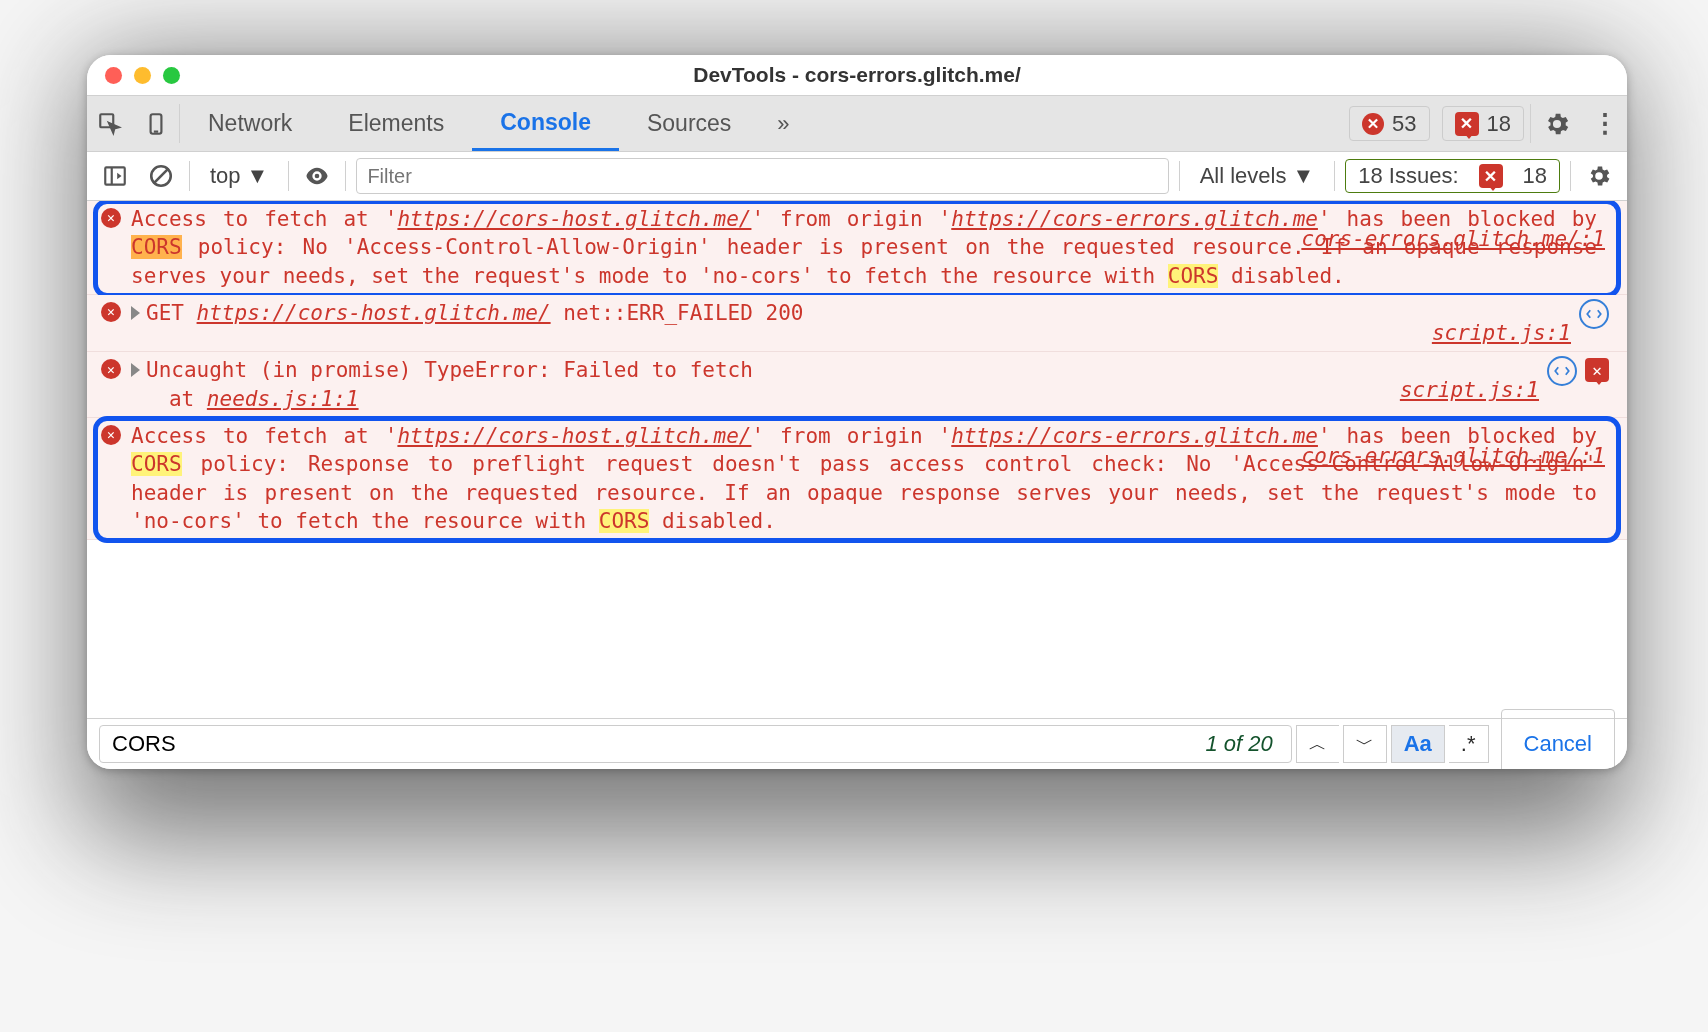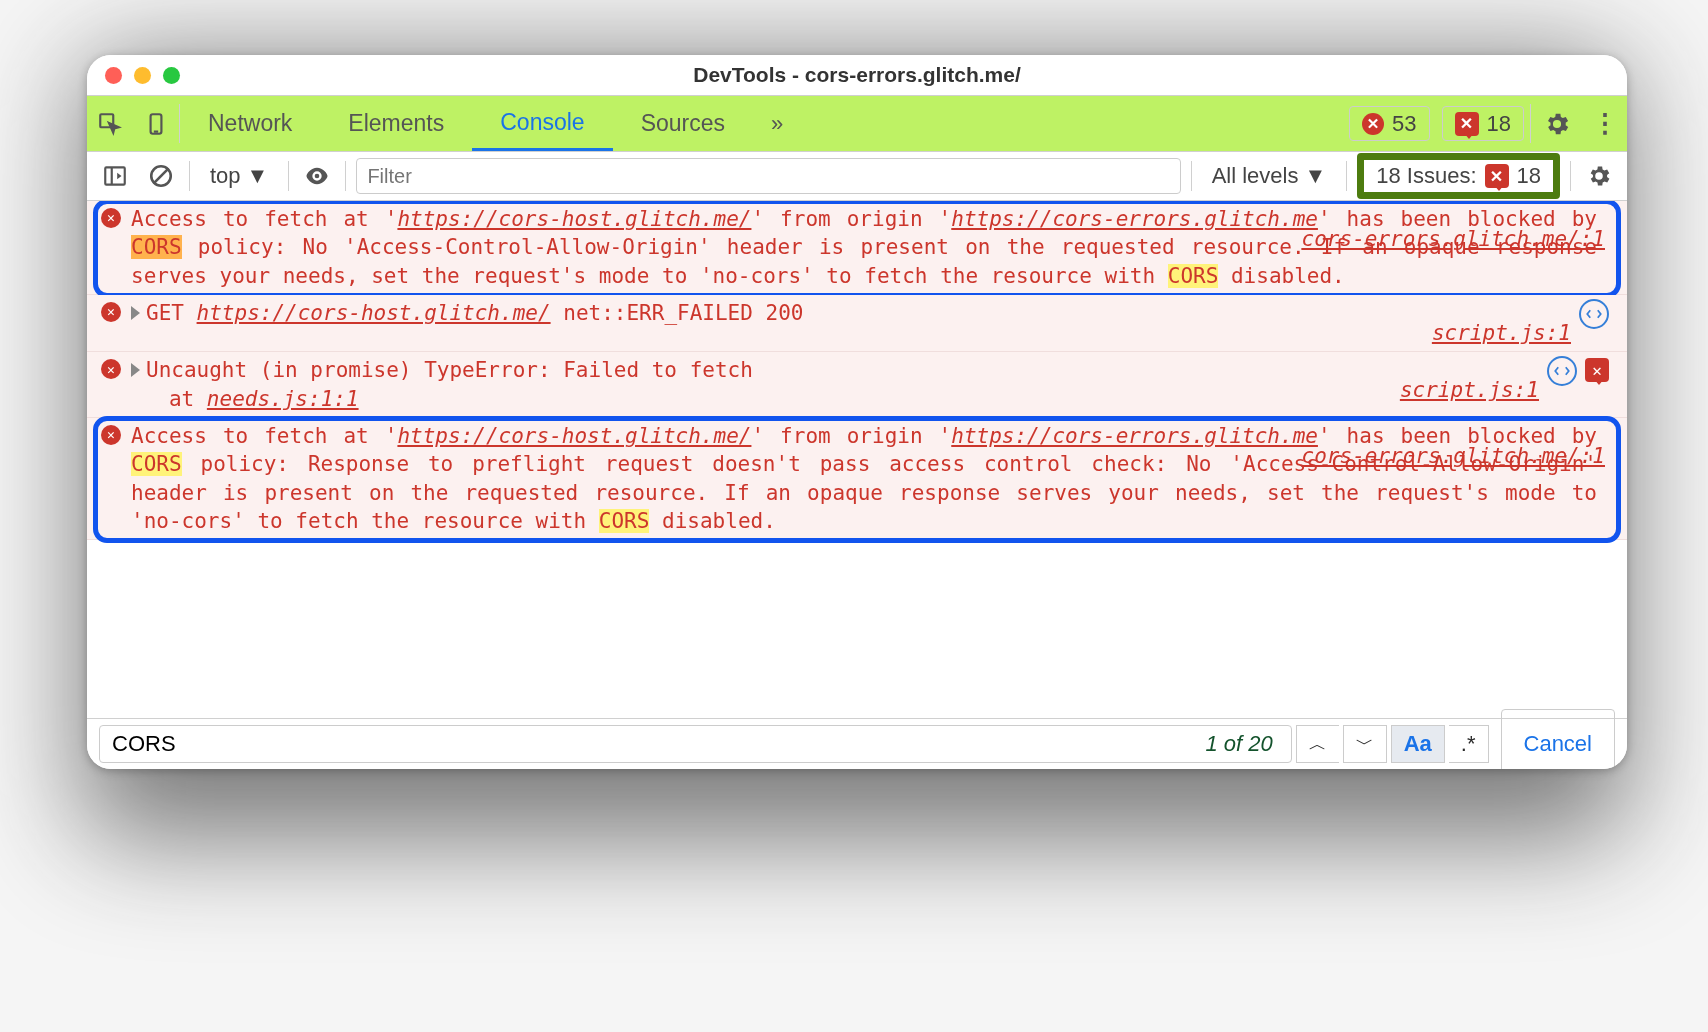--- a/index.html
+++ b/index.html
@@ -22,41 +22,41 @@
   .window{position:absolute;left:87px;top:55px;width:1540px;height:714px;background:#fff;border-radius:24px;box-shadow:0 2px 10px rgba(0,0,0,.25);overflow:hidden;font-family:var(--ui);color:var(--text);display:flex;flex-direction:column;}
 
   .titlebar{height:40px;display:flex;align-items:center;border-bottom:1px solid var(--border);background:#fff;position:relative;}
   .traffic{display:flex;gap:12px;margin-left:18px;}
   .dot{width:17px;height:17px;border-radius:50%;}
   .t-close{background:#ff5f57;}
   .t-min{background:#febc2e;}
   .t-max{background:#28c840;}
   .wtitle{position:absolute;left:0;right:0;text-align:center;font-size:21px;font-weight:600;color:#333;pointer-events:none;}
 
-  .tabsrow{height:55px;display:flex;align-items:stretch;border-bottom:1px solid var(--border);background:#bef264;}
+  .tabsrow{height:55px;display:flex;align-items:stretch;border-bottom:1px solid var(--border);background:#e5e5e5;}
   .tabsrow .seg{display:flex;align-items:center;}
   .iconbtn{width:46px;display:flex;align-items:center;justify-content:center;color:#555;}
   .vdiv{width:1px;background:var(--border);margin:8px 0;}
   .tab{padding:0 28px;display:flex;align-items:center;font-size:23px;color:#555;cursor:pointer;}
-  .tab.active{color:var(--link);border-bottom:3px solid var(--link);font-weight:400;}
+  .tab.active{color:var(--link);border-bottom:3px solid var(--link);font-weight:700;}
   .more{padding:0 18px;display:flex;align-items:center;color:#555;font-size:22px;cursor:pointer;}
   .tabsrow .spacer{flex:1;}
   .counter{display:flex;align-items:center;gap:8px;border:1px solid #ccc;border-radius:4px;padding:3px 12px;margin:10px 6px;font-size:22px;color:#444;cursor:pointer;}
   .pill{width:22px;height:22px;border-radius:50%;display:inline-flex;align-items:center;justify-content:center;font-size:15px;font-weight:700;}
   .pill.err{background:var(--err);color:#fff;}
   .badge-sq{width:24px;height:24px;border-radius:4px;display:inline-flex;align-items:center;justify-content:center;font-size:16px;font-weight:700;}
   .badge-sq.err{background:var(--err);color:#fff;position:relative;}
   .badge-sq.err::after{content:"";position:absolute;bottom:-3px;right:5px;width:0;height:0;border-left:5px solid transparent;border-right:5px solid transparent;border-top:6px solid var(--err);}
 
   .toolbar{height:48px;display:flex;align-items:center;gap:10px;border-bottom:1px solid var(--border);background:#fff;padding:0 10px;font-size:22px;}
   .tbtn{display:flex;align-items:center;justify-content:center;width:36px;height:36px;color:#555;cursor:pointer;}
   .ctx{display:flex;align-items:center;gap:6px;padding:0 10px;color:#444;cursor:pointer;}
   .tin{border:1px solid #ccc;border-radius:4px;height:34px;padding:0 10px;font-size:20px;flex:1;min-width:220px;color:#be185d;}
   .levels{display:flex;align-items:center;gap:6px;padding:0 10px;color:#444;cursor:pointer;}
-  .issues{display:flex;align-items:center;gap:8px;border:7px solid #4d7c0f;border-radius:4px;padding:3px 12px;color:#444;cursor:pointer;}
+  .issues{display:flex;align-items:center;gap:20px;border:1px solid #4d7c0f;border-radius:4px;padding:3px 12px;color:#444;cursor:pointer;}
   .toolbar .vdiv{height:30px;margin:0;}
 
   .console{flex:1;overflow:auto;background:#fff;}
   .msg{display:flex;padding:4px 18px 4px 14px;border-bottom:1px solid #f0dedd;background:var(--errbg);font-family:var(--mono);font-size:21px;line-height:1.35;color:var(--err);position:relative;}
   .msg .gutter{width:30px;flex:none;display:flex;align-items:flex-start;padding-top:3px;}
   .msg .body{flex:1;padding-right:12px;text-align:justify;}
   .msg .src{color:#9c6c68;text-decoration:underline;white-space:nowrap;padding-left:10px;padding-top:20px;}
   .msg a{color:var(--err);text-decoration:underline;text-decoration-style:solid;font-style:italic;}
   .msg .caret{display:inline-block;width:0;height:0;border-top:7px solid transparent;border-bottom:7px solid transparent;border-left:9px solid #888;margin-right:6px;vertical-align:0px;}
   .hl-y{background:var(--yellow);}

